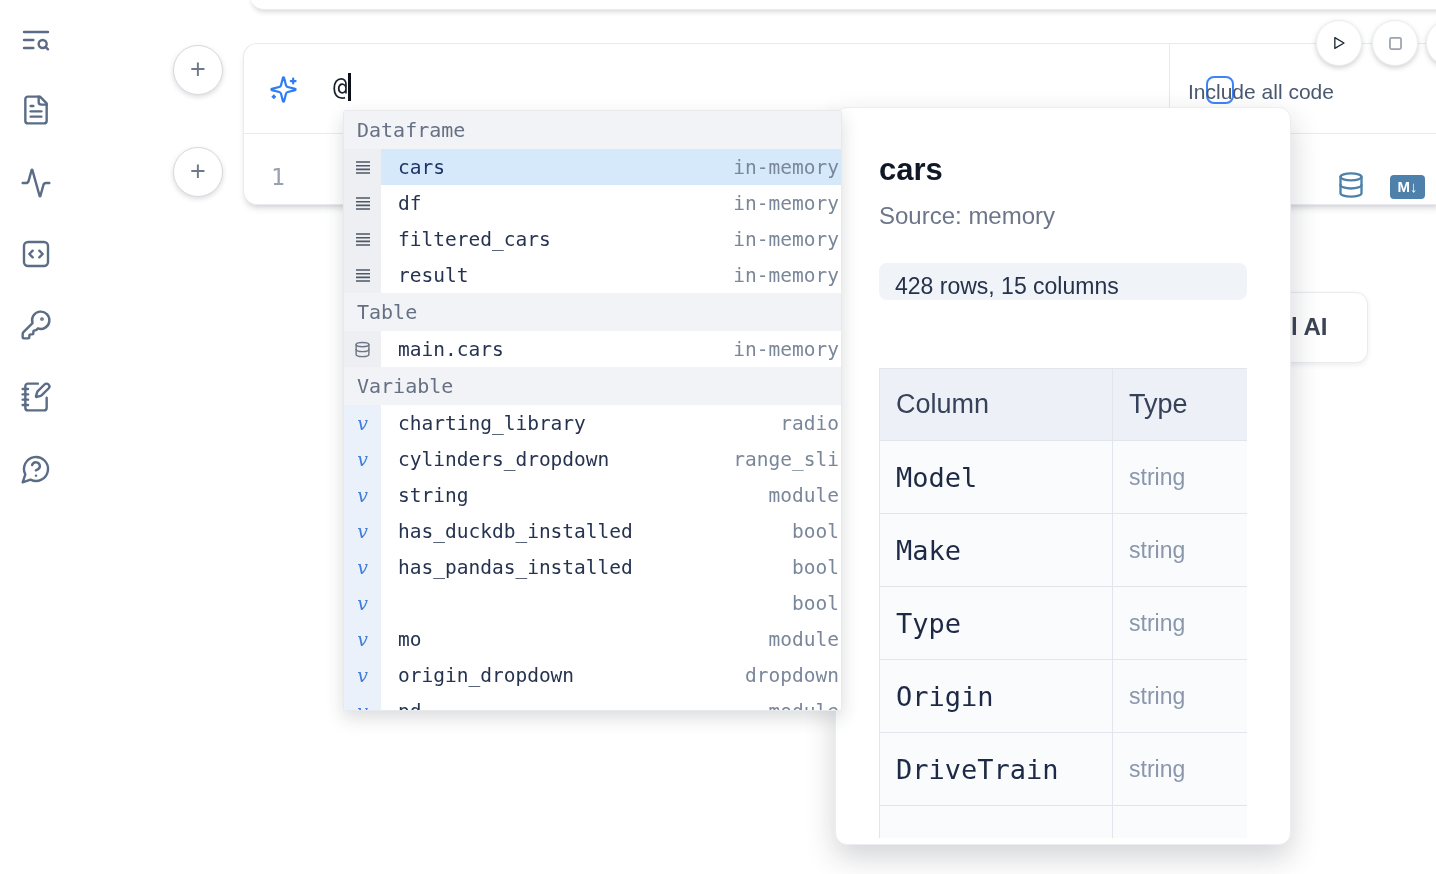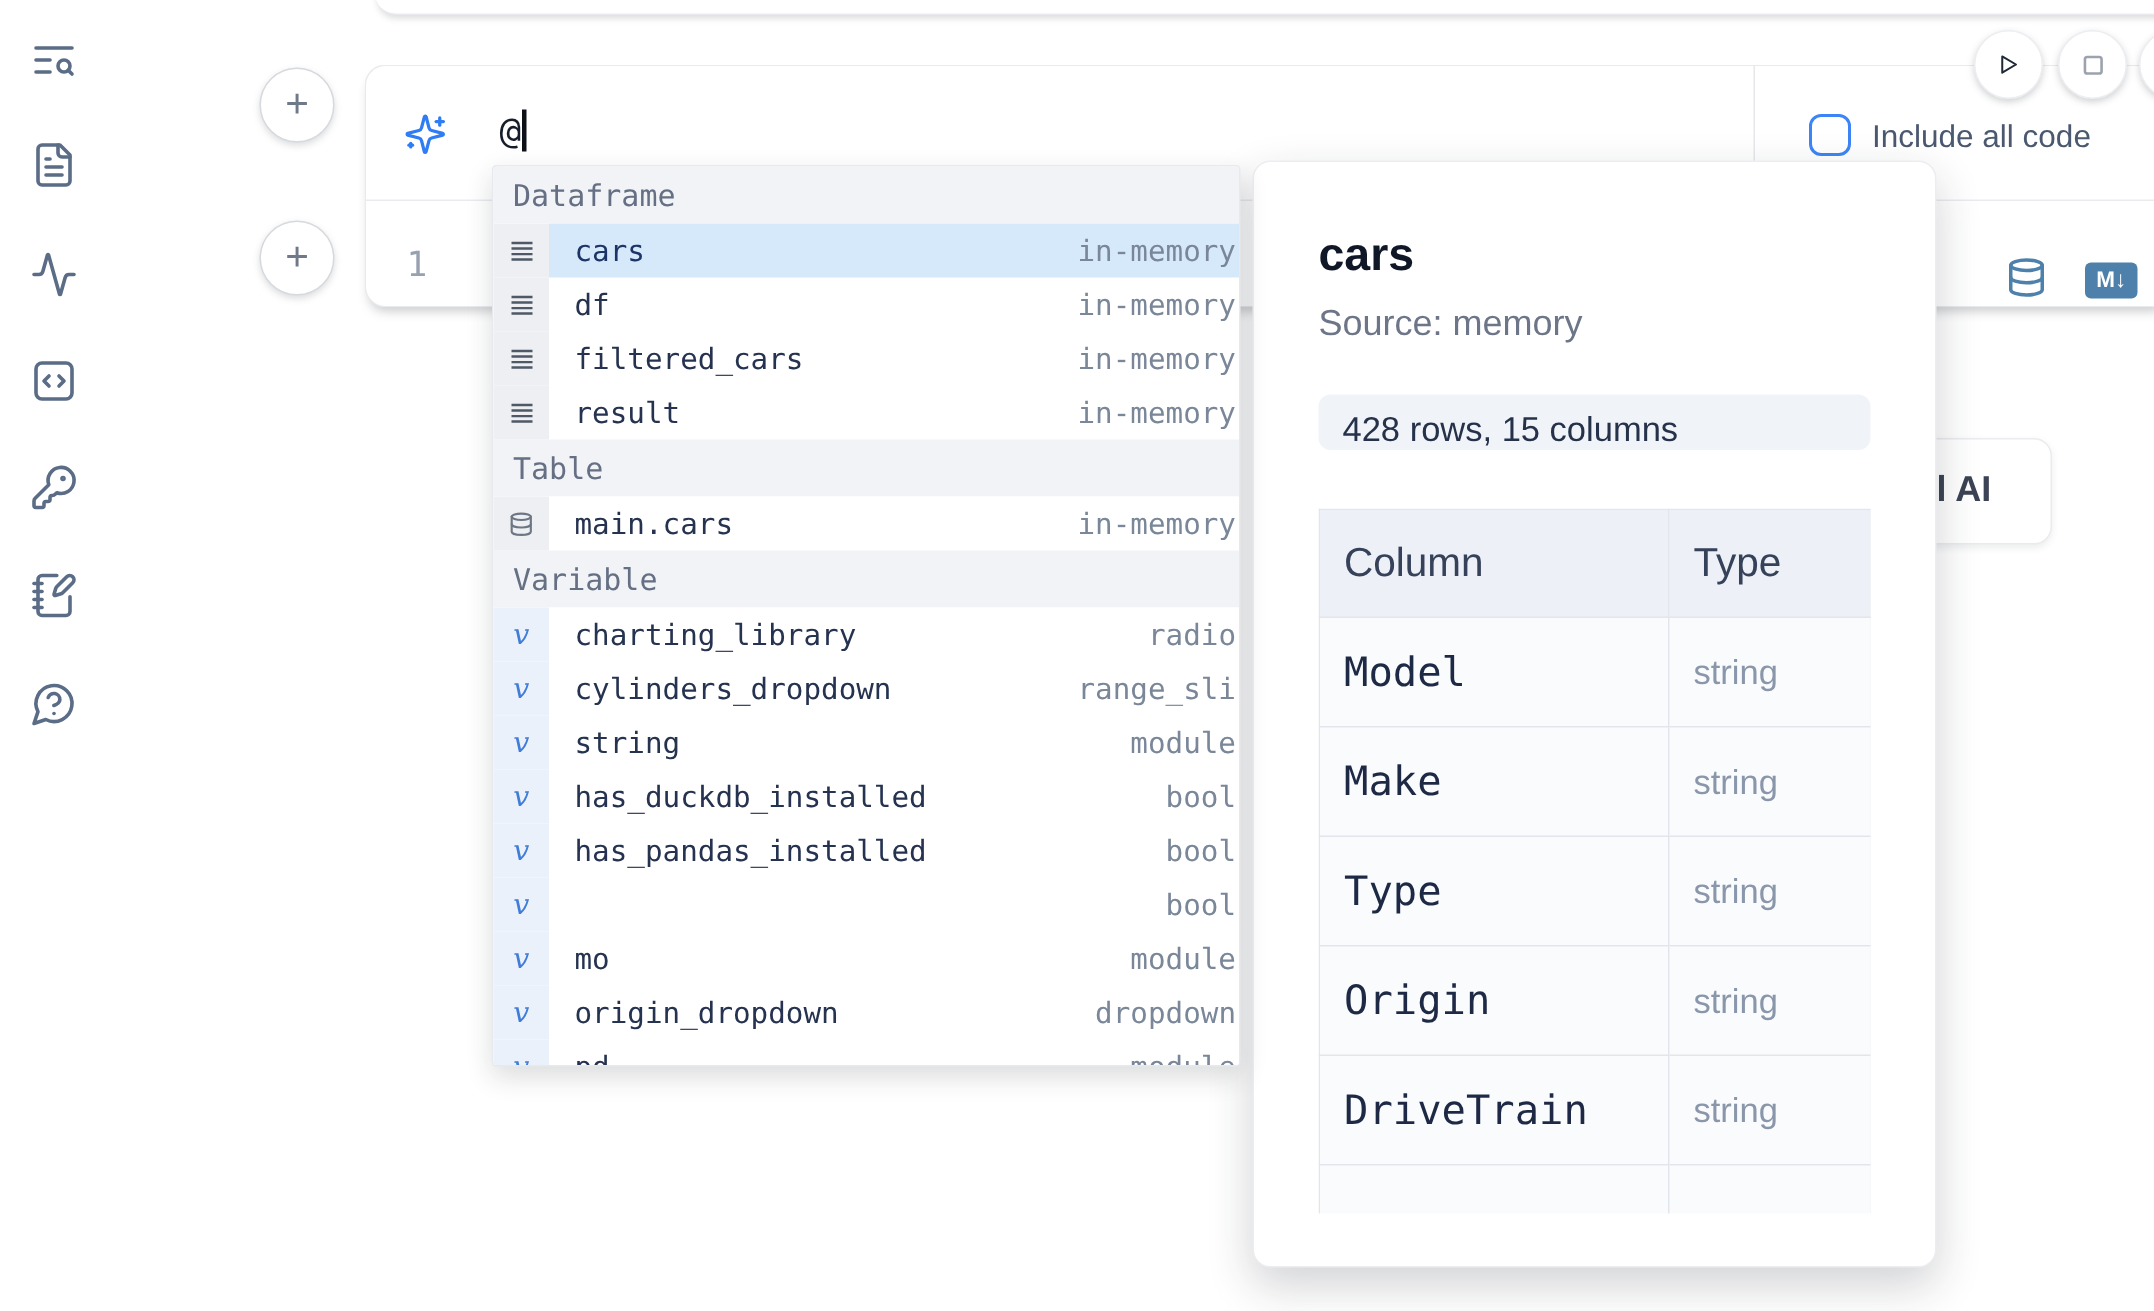--- a/index.html
+++ b/index.html
@@ -36,21 +36,21 @@
   .prompt-divider { position:absolute; left:925px; top:0; width:1px; height:90px; background:#e6e8ec; }
   .sparkles-icon { position:absolute; left:25px; top:31px; width:29px; height:29px; color:#2e7cf6; }
   .sparkles-icon svg { width:29px; height:29px; }
   .prompt-text {
     position:absolute; left:89px; top:29px; font-size:24px; color:#161d2b;
     font-family:"DejaVu Sans Mono", monospace;
   }
   .caret { display:inline-block; width:3px; height:28px; background:#0c1018; vertical-align:-6px; margin-left:1px; }
   .include-box { position:absolute; left:962px; top:32px; width:28px; height:28px;
     border:2px solid #3d85f7; border-radius:8px; background:#fff; cursor:pointer; }
-  .include-label { position:absolute; left:1004px; top:36px; font-size:21px; color:#4a5870; }
+  .include-label { position:absolute; left:944px; top:36px; font-size:21px; color:#4a5870; }
 
   .line-num { position:absolute; left:27px; top:120px; font-size:23px; color:#98a1b0;
     font-family:"DejaVu Sans Mono", monospace; }
   .db-big-icon { position:absolute; left:1093px; top:127px; width:28px; height:28px; color:#4d80aa; cursor:pointer; }
   .db-big-icon svg { width:28px; height:28px; }
   .md-badge { position:absolute; left:1146px; top:131px; width:35px; height:24px; background:#4d80aa;
     border-radius:4px; color:#fff; font-weight:bold; font-size:15px; text-align:center; line-height:24px;
     cursor:pointer; letter-spacing:0; }
 
   
@@ -68,21 +68,21 @@
     position:absolute; top:20px; width:46px; height:46px; border-radius:50%;
     background:#fff; border:1px solid #eceef1; box-shadow:0 2px 5px rgba(70,75,85,.25);
     z-index:6; cursor:pointer; display:flex; align-items:center; justify-content:center;
   }
   .run-play { left:1316px; }
   .run-stop { left:1372px; }
   .run-more { left:1426px; }
 
   
   .autocomplete {
-    position:absolute; left:328px; top:110px; width:499px; height:601px;
+    position:absolute; left:343px; top:110px; width:499px; height:601px;
     background:#fff; border:1px solid #e7e9ec; border-radius:3px;
     box-shadow:0 7px 18px rgba(30,35,45,.16); overflow:hidden; z-index:48;
     font-family:"DejaVu Sans Mono", monospace;
   }
   .ac-header { height:38px; line-height:38px; background:#f2f3f6; color:#667084;
     font-size:20px; padding-left:13px; }
   .ac-row { height:36px; display:flex; align-items:stretch; background:#fff; cursor:pointer; }
   .ac-gutter { width:37px; flex:0 0 37px; background:#edeff2; display:flex; align-items:center; justify-content:center; }
   .ac-gutter.var { background:#eaf1fa; }
   .ac-main { flex:1; display:flex; align-items:center; min-width:0; }
@@ -96,21 +96,21 @@
   .popup {
     position:absolute; left:835px; top:107px; width:456px; height:738px;
     background:#fff; border:1px solid #ededf1; border-radius:12px;
     box-shadow:0 12px 30px rgba(30,35,45,.20); z-index:45; overflow:hidden;
     padding:0 43px;
   }
   .popup-title { margin-top:44px; font-size:31px; font-weight:bold; color:#101726; }
   .popup-source { margin-top:14px; font-size:24px; color:#6d7689; }
   .shape-badge { margin-top:33px; height:37px; line-height:47px; background:#f0f4f9;
     border-radius:8px; padding-left:16px; font-size:23px; color:#26324a; }
-  .schema-wrap { margin-top:39px; height:470px; overflow:hidden; }
+  .schema-wrap { margin-top:68px; height:470px; overflow:hidden; }
   table.schema { width:368px; border-collapse:collapse; table-layout:fixed; }
   table.schema col.c1 { width:233px; }
   table.schema col.c2 { width:135px; }
   table.schema th { height:72px; background:#edf1f7; border:1px solid #e2e6ec;
     font-weight:normal; font-size:27px; color:#36425a; text-align:left; padding-left:16px; }
   table.schema td { height:73px; border:1px solid #e2e6ec; background:#fafbfd; padding-left:16px; }
   td.col-name { font-family:"DejaVu Sans Mono", monospace; font-size:27px; color:#1d2945; }
   td.col-type { font-size:23px; color:#8a97ab; }
 
   

